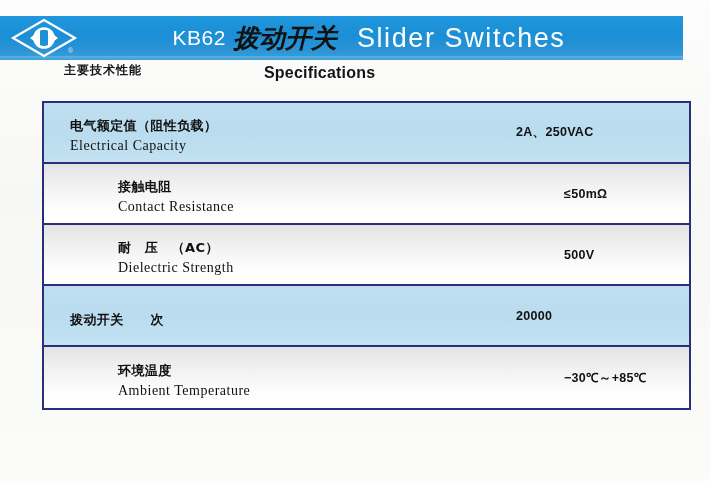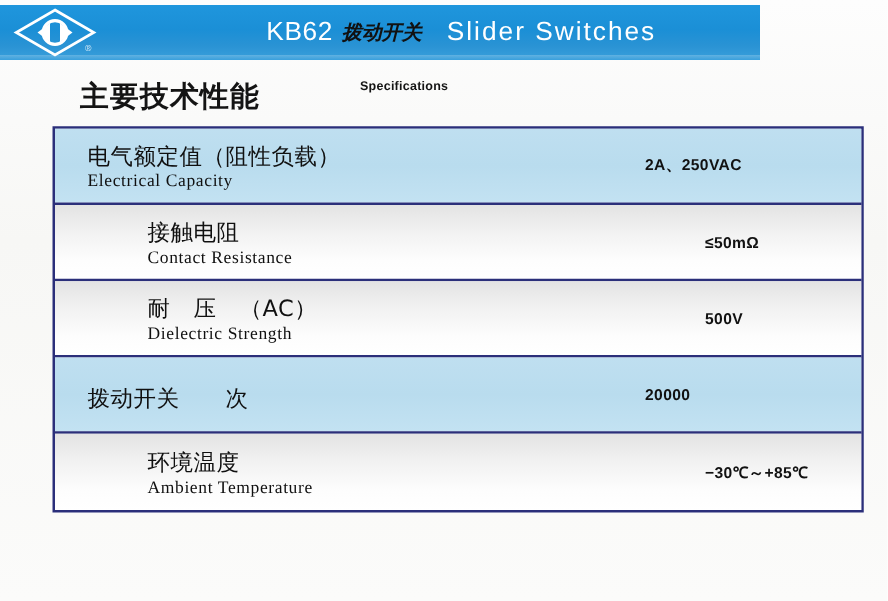--- a/index.html
+++ b/index.html
@@ -12,22 +12,22 @@
     height: 481px;
     position: relative;
     overflow: hidden;
     font-family: "Liberation Serif", "DejaVu Serif", serif;
     background: linear-gradient(180deg, #fdfdfd 0%, #f7f7f5 40%, #fbfbfa 100%);
   }
 
   
   .banner {
     position: absolute;
-    left: 0; top: 4px;
-    width: 608px; height: 44px;
+    left: 0; top: 16px;
+    width: 683px; height: 44px;
     background: linear-gradient(180deg, #1f96dd 0%, #1b8fd6 45%, #2a93d4 75%, #3aa0dc 100%);
     overflow: hidden;
   }
   .banner::after {
     content: "";
     position: absolute;
     left: 0; bottom: 0; width: 100%; height: 4px;
     background: linear-gradient(180deg, rgba(255,255,255,0.22), rgba(255,255,255,0.0));
   }
 
@@ -51,55 +51,55 @@
   .t-model {
     color: #ffffff;
     font-family: "Liberation Sans", "DejaVu Sans", sans-serif;
     font-size: 21px;
     letter-spacing: 0.5px;
     font-weight: 400;
   }
   .t-cn {
     color: #111111;
     font-family: "DejaVu Sans", "Liberation Sans", sans-serif;
-    font-size: 16px;
+    font-size: 26px;
     font-weight: bold;
     font-style: italic;
     margin-left: 7px;
     letter-spacing: 0px;
   }
   .t-en {
     color: #ffffff;
     font-family: "Liberation Sans", "DejaVu Sans", sans-serif;
-    font-size: 21px;
+    font-size: 27px;
     margin-left: 20px;
     letter-spacing: 1.6px;
     font-weight: 400;
   }
 
   
   .heading-row {
     position: absolute;
     left: 0; top: 62px;
     width: 710px; height: 30px;
   }
   .heading-cn {
     position: absolute;
     left: 64px; top: 0;
     font-family: "DejaVu Sans", "Liberation Sans", sans-serif;
-    font-size: 23px;
+    font-size: 12px;
     font-weight: bold;
     color: #141414;
     letter-spacing: 1px;
   }
   .heading-en {
     position: absolute;
-    left: 288px; top: 2px;
+    left: 264px; top: 2px;
     font-family: "Liberation Sans", "DejaVu Sans", sans-serif;
-    font-size: 10px;
+    font-size: 16px;
     font-weight: 600;
     color: #141414;
     letter-spacing: 0.2px;
   }
 
   
   .spec-table {
     position: absolute;
     left: 42px; top: 101px;
     width: 649px;
@@ -127,22 +127,22 @@
   .spec-label {
     width: 420px;
     box-sizing: border-box;
     padding: 7px 0 0 26px;
     display: flex;
     flex-direction: column;
     justify-content: center;
   }
   .label-cn {
     font-family: "DejaVu Sans", "Liberation Sans", sans-serif;
-    font-size: 18px;
-    font-weight: normal;
+    font-size: 13px;
+    font-weight: bold;
     color: #101010;
     line-height: 19px;
     letter-spacing: 0.4px;
   }
   .label-en {
     font-family: "Liberation Serif", "DejaVu Serif", serif;
     font-size: 14px;
     color: #101010;
     line-height: 20px;
     letter-spacing: 0.5px;

